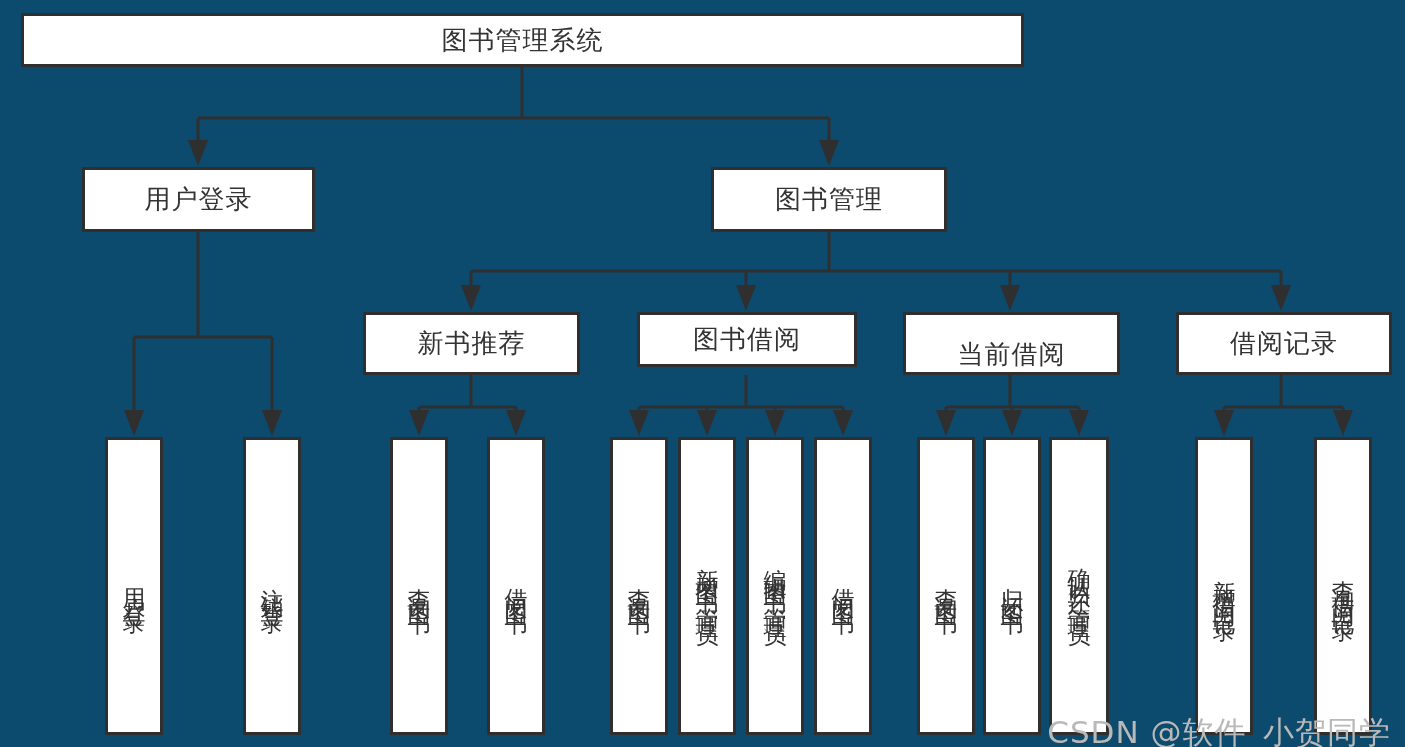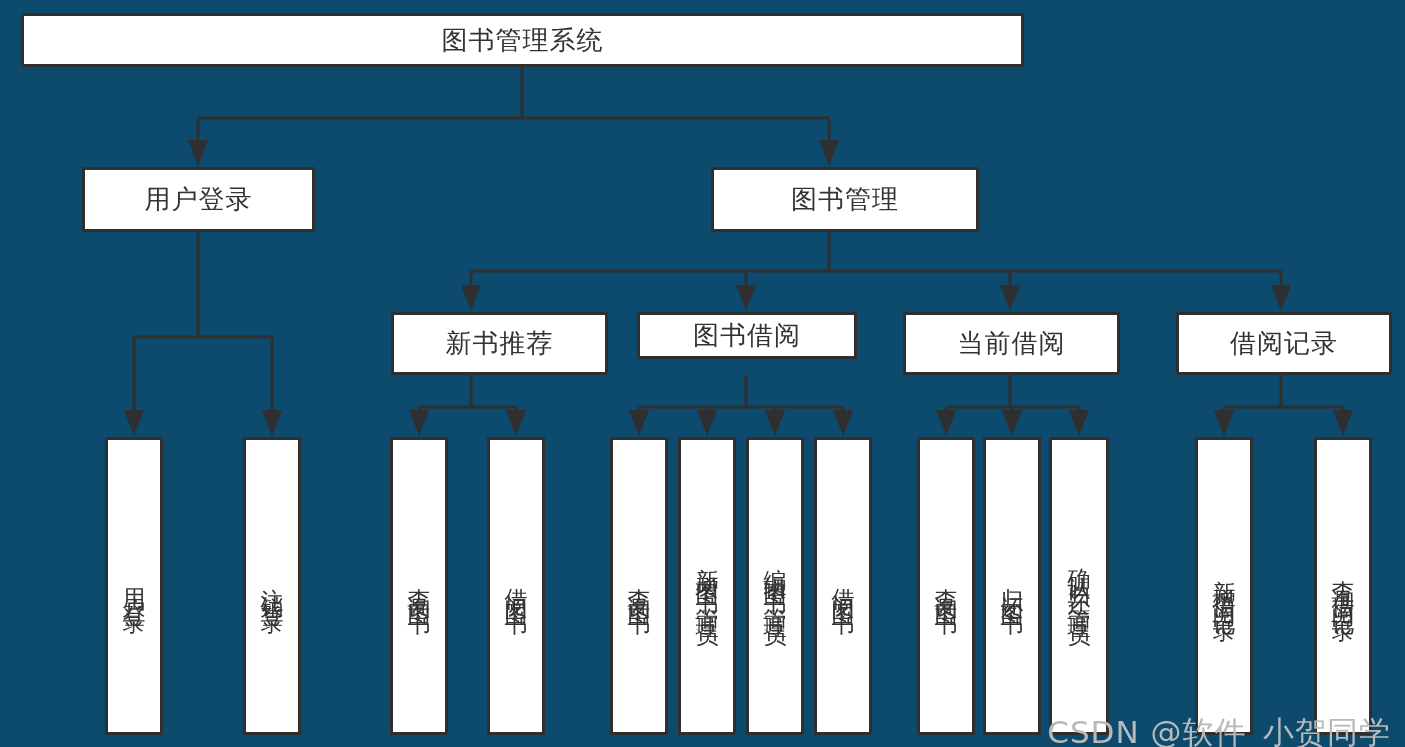--- a/index.html
+++ b/index.html
@@ -88,31 +88,31 @@
     </g>
   </svg>
 
   <div class="box hbox" style="left:21px;top:13px;width:1003px;height:54px;">
     <span>图书管理系统</span>
   </div>
 
   <div class="box hbox" style="left:82px;top:167px;width:233px;height:65px;">
     <span>用户登录</span>
   </div>
-  <div class="box hbox" style="left:711px;top:167px;width:268px;height:65px;">
+  <div class="box hbox" style="left:711px;top:167px;width:236px;height:65px;">
     <span>图书管理</span>
   </div>
 
-  <div class="box hbox" style="left:363px;top:312px;width:217px;height:63px;margin-left:28px;">
+  <div class="box hbox" style="left:363px;top:312px;width:217px;height:63px;">
     <span>新书推荐</span>
   </div>
-  <div class="box hbox" style="left:637px;top:312px;width:220px;height:47px;">
+  <div class="box hbox" style="left:637px;top:312px;width:220px;height:55px;">
     <span>图书借阅</span>
   </div>
-  <div class="box hbox" style="left:903px;top:312px;width:217px;height:63px;">
+  <div class="box hbox" style="left:903px;top:312px;width:217px;height:63px;align-items:flex-end;">
     <span>当前借阅</span>
   </div>
   <div class="box hbox" style="left:1176px;top:312px;width:216px;height:63px;">
     <span>借阅记录</span>
   </div>
 
   <div class="box vbox" style="left:105px;top:437px;width:58px;height:298px;">
     <span>用户登录</span>
   </div>
   <div class="box vbox" style="left:243px;top:437px;width:58px;height:298px;">

